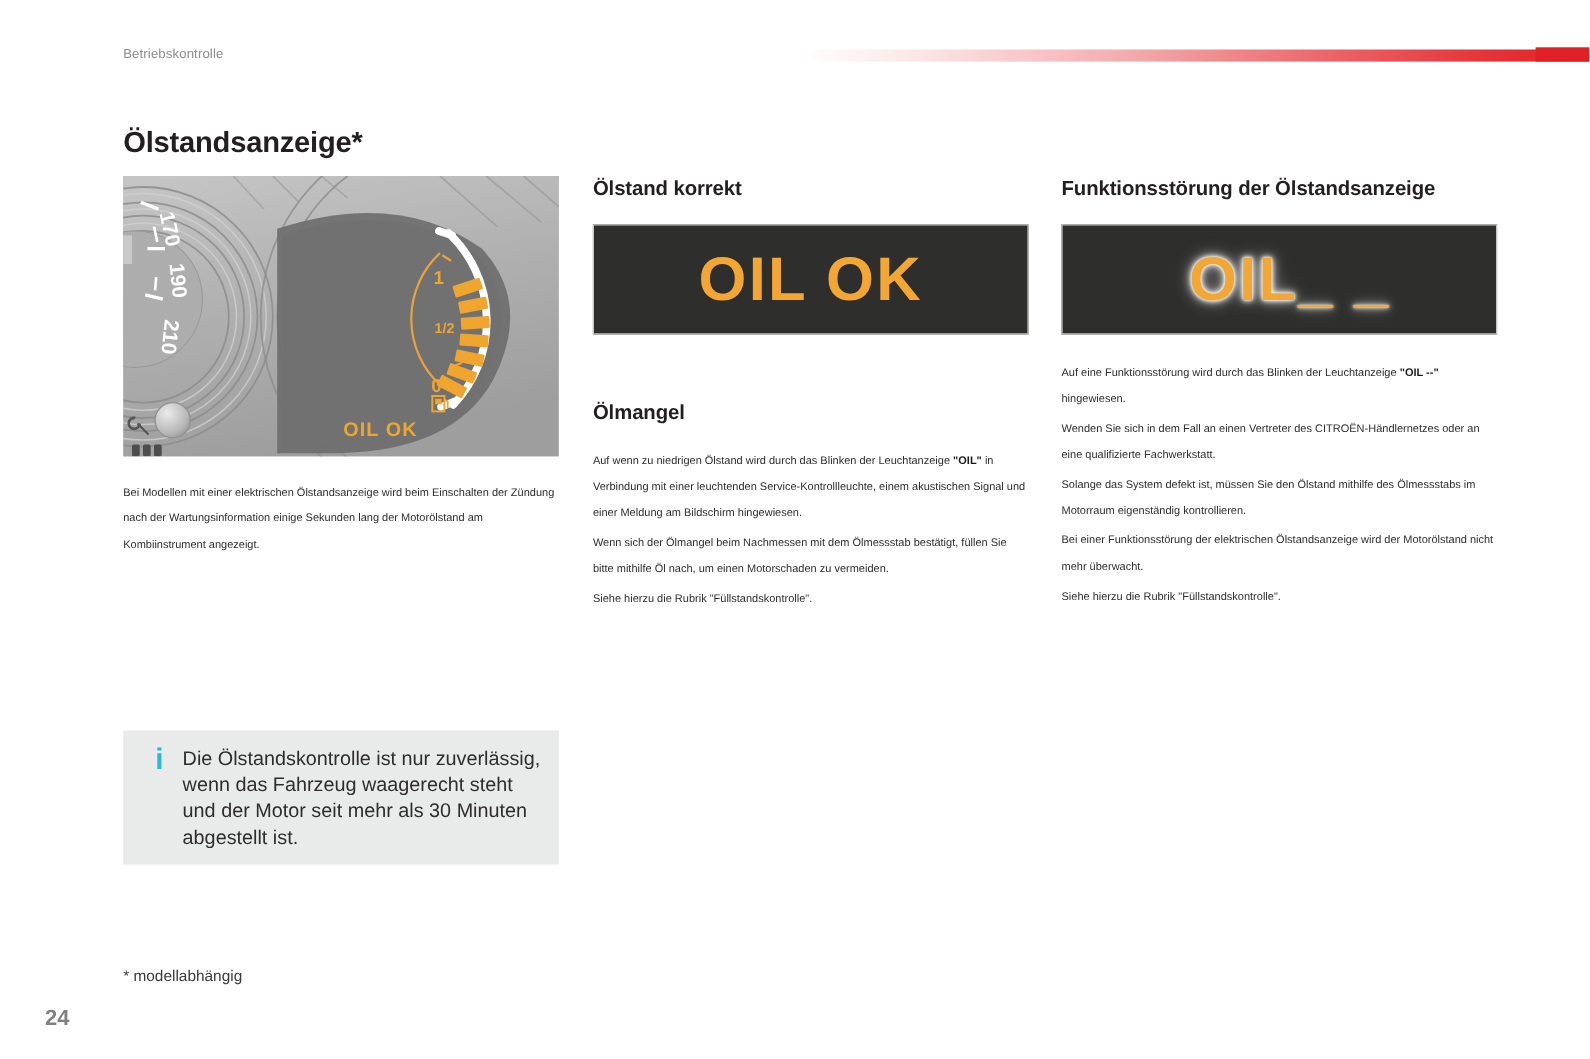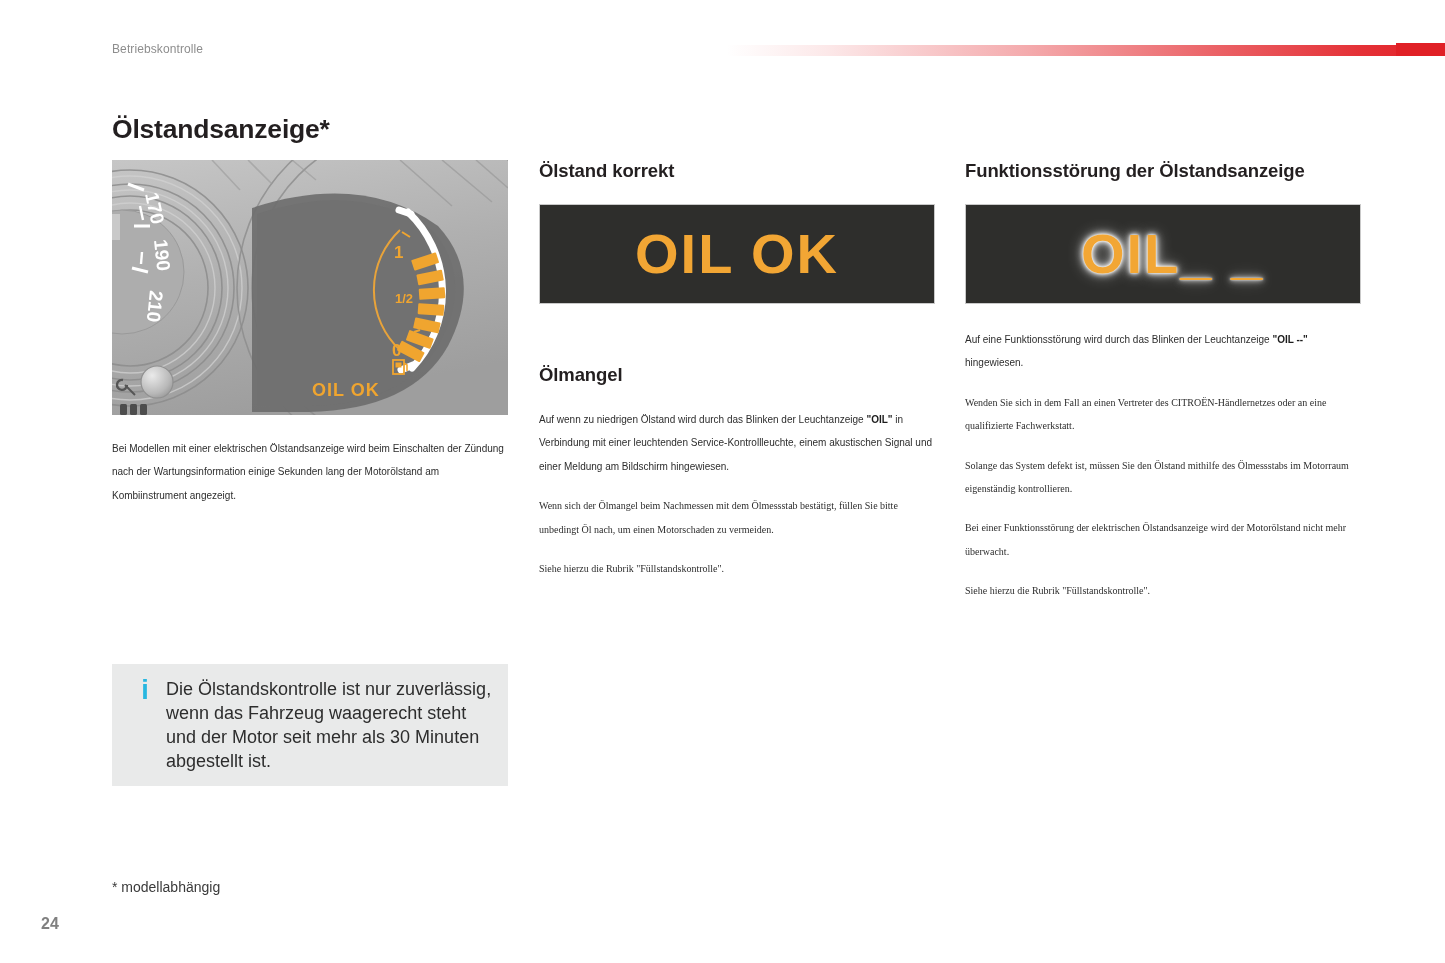--- a/index.html
+++ b/index.html
@@ -71,21 +71,21 @@
     letter-spacing: -0.1px;
   }
   .sub-head.second { margin-top: 60px; }
 
   p.body {
     font-size: 10px;
     line-height: 23.4px;
     color: #2d2d2d;
     margin: 0;
   }
-  p.body + p.body { margin-top: 16px; font-family: Liberation Serif, serif; }
+  p.body + p.body { margin-top: 4px; }
   .body b { font-weight: bold; color: #1c1c1c; }
 
   
   .cluster {
     position: relative;
     width: 396px;
     height: 255px;
     overflow: hidden;
     background: #b3b3b3;
     margin-bottom: 22px;
@@ -160,21 +160,21 @@
     position: absolute;
     left: 112px;
     top: 879px;
     font-size: 14px;
     color: #3a3a3a;
   }
   .page-number {
     position: absolute;
     left: 41px;
     top: 915px;
-    font-size: 16px;
+    font-size: 20px;
     font-weight: bold;
     color: #808080;
   }
 </style>
 </head>
 <body>
 
 <div class="page">
 
   <div class="header-rule"></div>
@@ -315,21 +315,21 @@
     <h2 class="sub-head">Ölstand korrekt</h2>
 
     <div class="oil-panel">
       <span class="oil-text">OIL OK</span>
     </div>
 
     <h2 class="sub-head second">Ölmangel</h2>
 
 
     <p class="body"><span>Auf wenn zu niedrigen Ölstand wird durch das Blinken der Leuchtanzeige </span><b>"OIL"</b><span> in Verbindung mit einer leuchtenden Service-Kontrollleuchte, einem akustischen Signal und einer Meldung am Bildschirm hingewiesen.</span></p>
-    <p class="body">Wenn sich der Ölmangel beim Nachmessen mit dem Ölmessstab bestätigt, füllen Sie bitte unbedingt Öl nach, um einen Motorschaden zu vermeiden.</p>
+    <p class="body">Wenn sich der Ölmangel beim Nachmessen mit dem Ölmessstab bestätigt, füllen Sie bitte mithilfe Öl nach, um einen Motorschaden zu vermeiden.</p>
     <p class="body">Siehe hierzu die Rubrik "Füllstandskontrolle".</p>
   </div>
 
   <div class="col col-3">
 
     <h2 class="sub-head">Funktionsstörung der Ölstandsanzeige</h2>
 
     <div class="oil-panel">
       <span class="oil-text glow">OIL_ _</span>
     </div>

